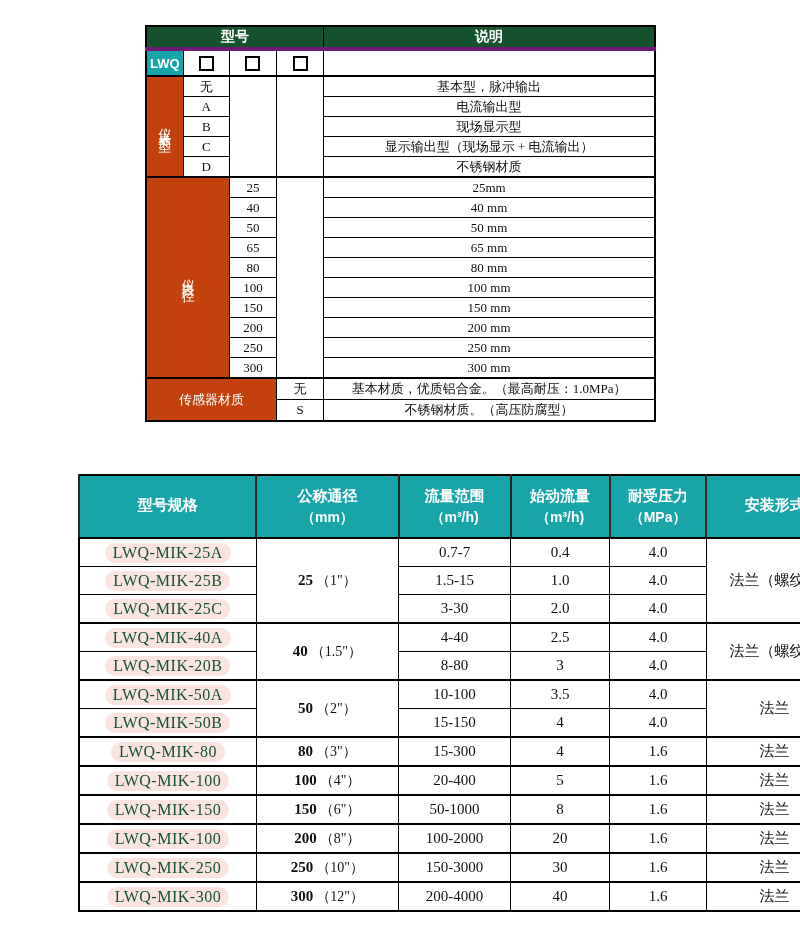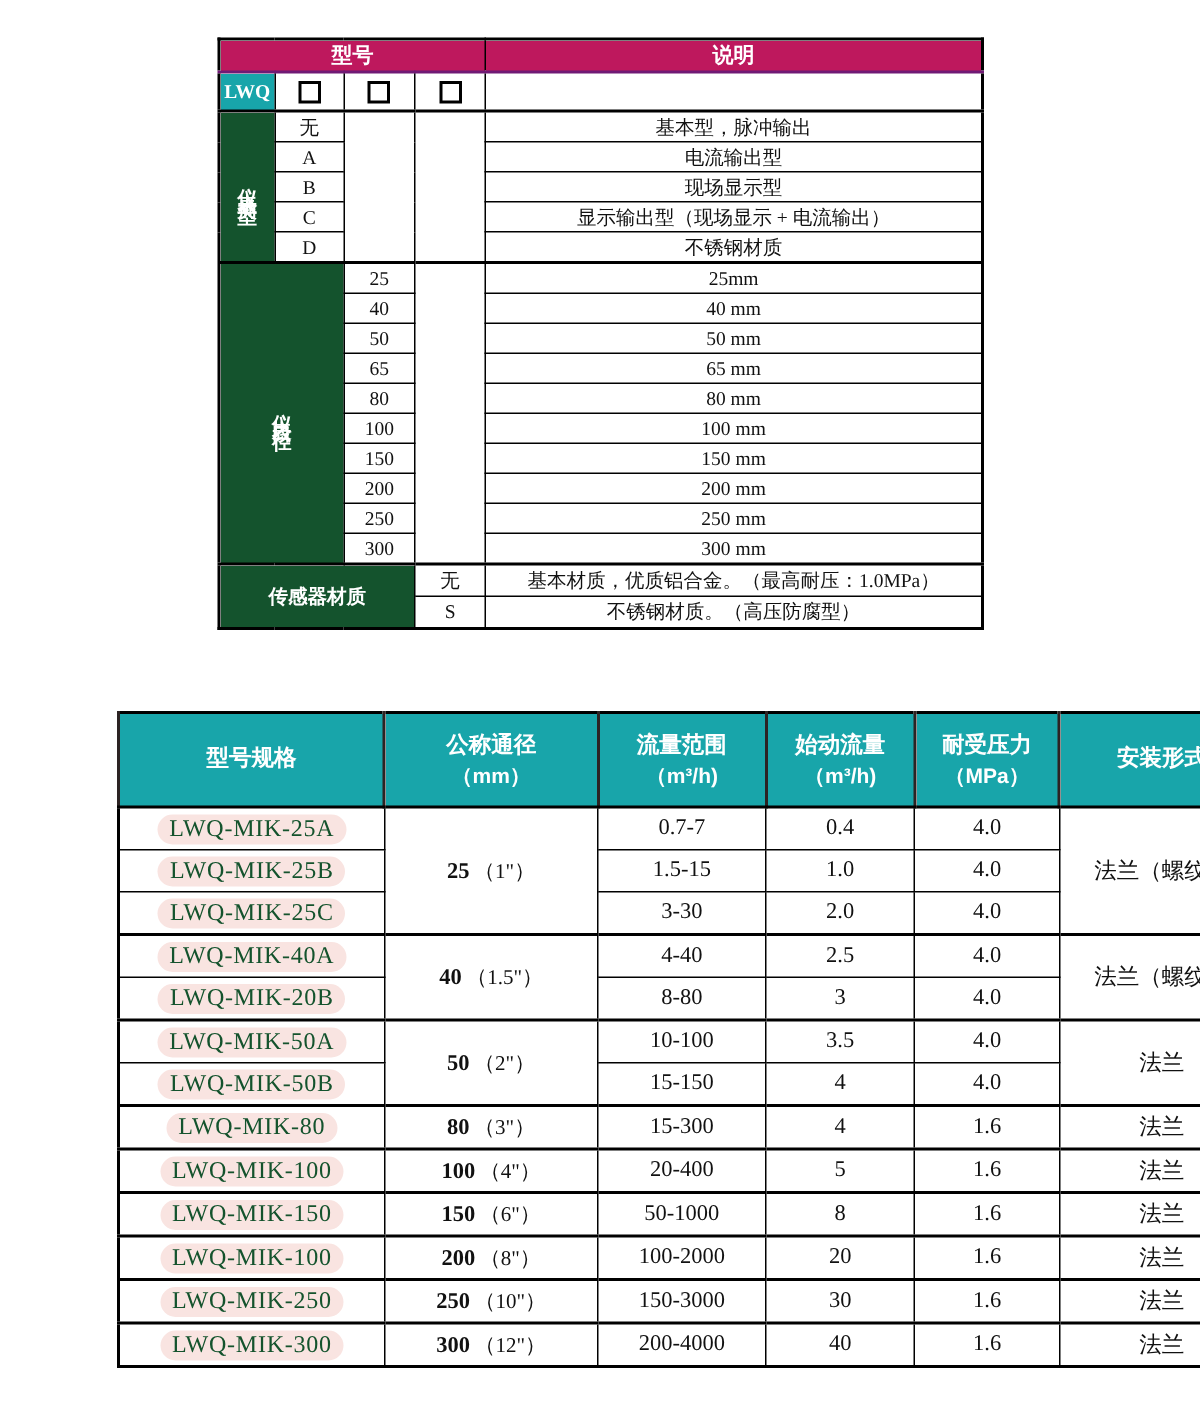--- a/index.html
+++ b/index.html
@@ -15,33 +15,33 @@
   table.t1 {
     width: 100%; border-collapse: collapse; table-layout: fixed;
     border: 2px solid #000;
   }
   table.t1 th, table.t1 td {
     border: 1px solid #000; padding: 0 2px;
     text-align: center; vertical-align: middle;
     font-size: 13px; overflow: hidden;
   }
   table.t1 thead th {
-    background: #be185d; color: #ffffff; font-weight: bold;
-    font-size: 14px; height: 20px; border-bottom: 2px solid #701a75;
+    background: #14532d; color: #ffffff; font-weight: bold;
+    font-size: 14px; height: 20px; border-bottom: 4px solid #701a75;
   }
   tr.t1-prefix-row td { height: 24px; }
   tr.t1-row td { height: 19px; }
   tr.t1-row-tall td { height: 20px; }
   td.teal-cell {
-    background: #14532d; color: #ffffff; font-weight: bold;
+    background: #c2410c; color: #ffffff; font-weight: normal;
     font-size: 14px; border: 2px solid #000;
   }
   td.prefix-cell {
     background: #18a5aa; color: #ffffff; font-weight: bold;
-    font-family: Liberation Serif, serif;
+    font-family: Liberation Sans, sans-serif;
     font-size: 13px; border: 2px solid #000;
   }
   .vtext {
     writing-mode: vertical-lr; text-orientation: upright;
     display: inline-block; letter-spacing: 4px; line-height: 1;
   }
   td.code-cell {
     font-family: "Liberation Serif", "DejaVu Serif", serif;
     font-size: 13.5px;
   }

